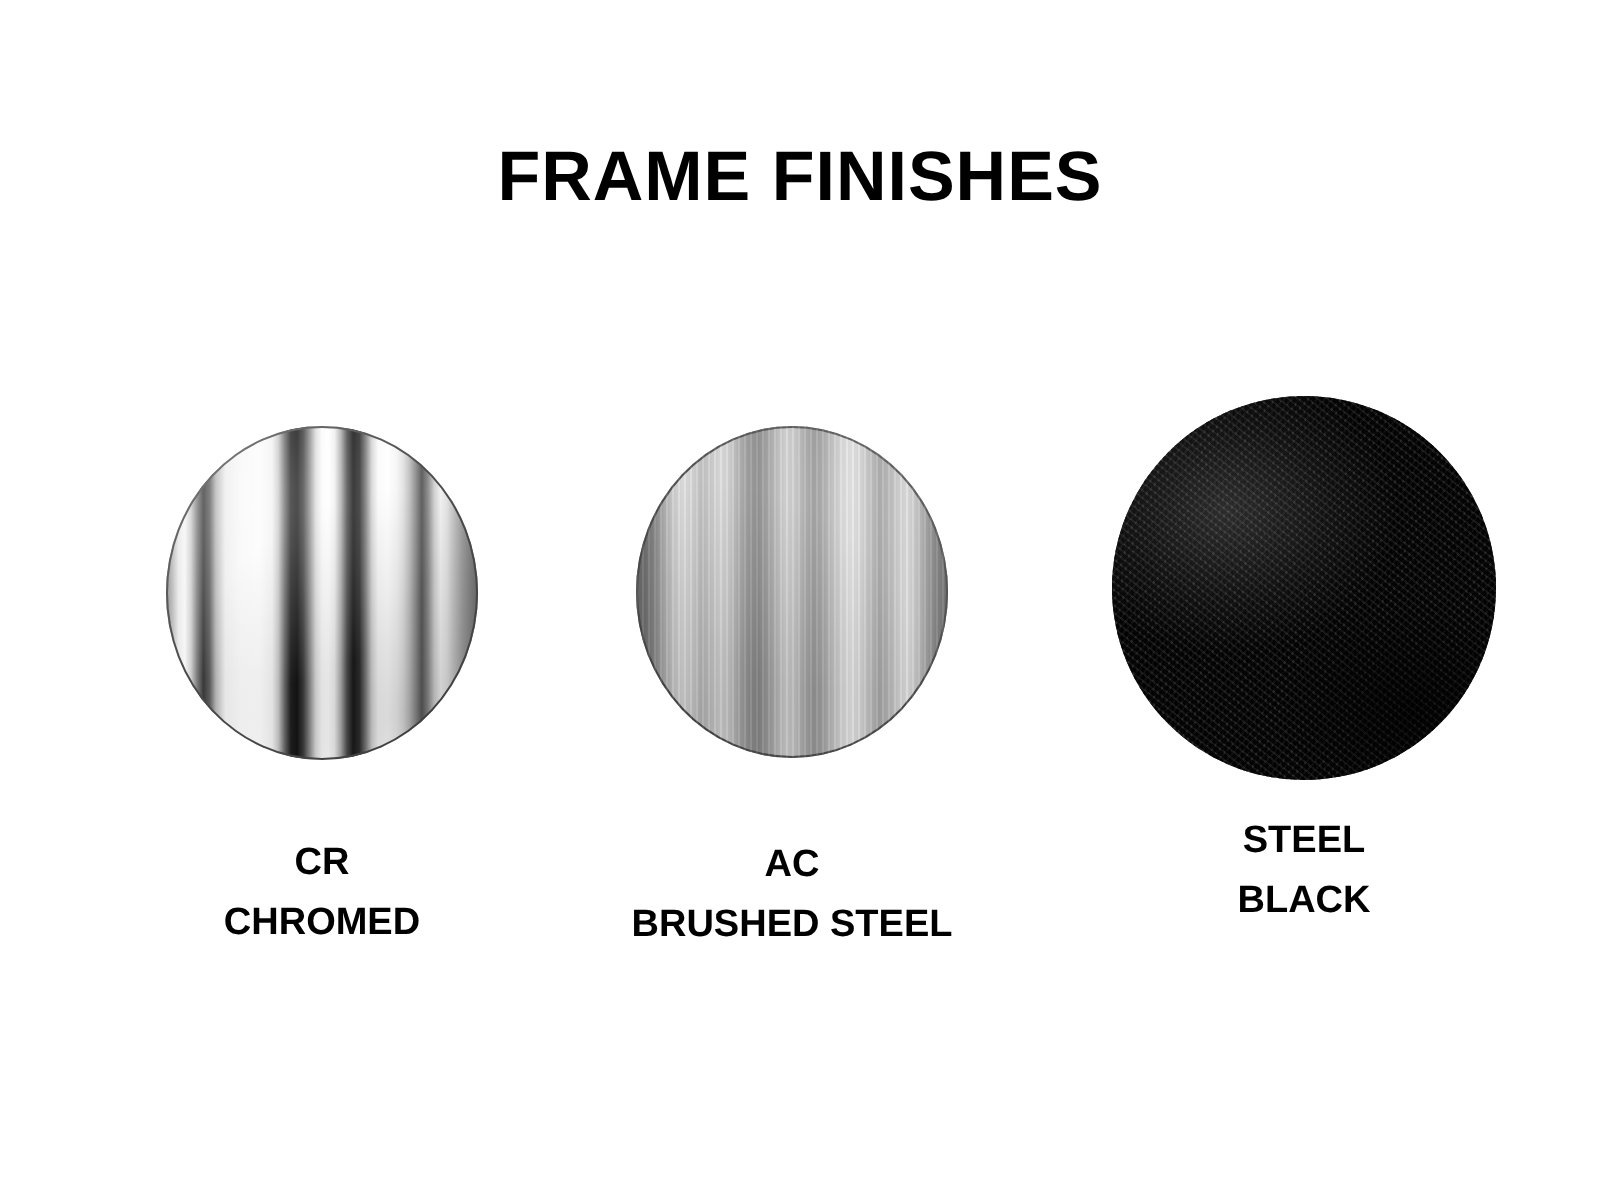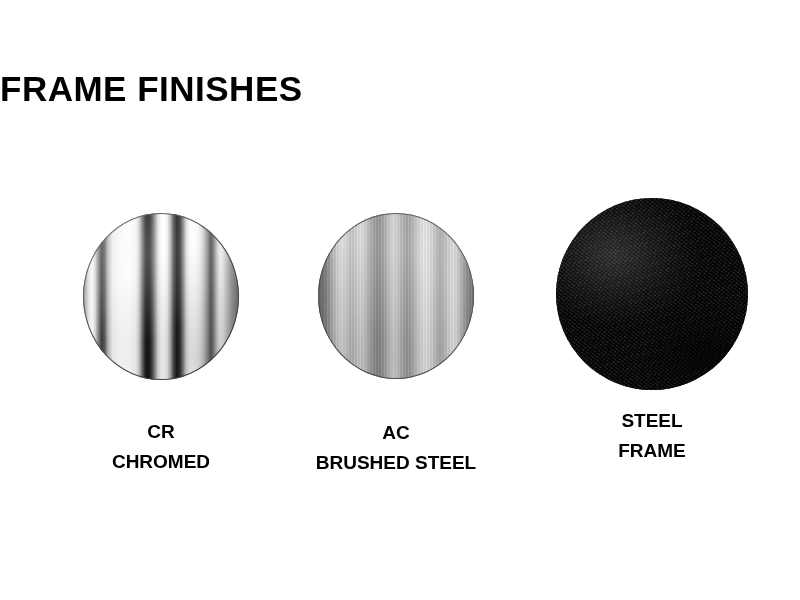--- a/index.html
+++ b/index.html
@@ -16,20 +16,21 @@
     overflow: hidden;
     position: relative;
   }
 
   
   .page-title {
     position: absolute;
     top: 70px;
     left: 0;
     width: 800px;
+    text-align: center;
     font-size: 35px;
     font-weight: bold;
     letter-spacing: 0.5px;
     line-height: 1.1;
     white-space: nowrap;
   }
 
   
   .swatches {
     position: absolute;
@@ -266,17 +267,17 @@
     <div class="swatch-label">
       <span class="code">CR</span>
       <span class="name">CHROMED</span>
     </div>
   </div>
 
   <div class="swatch" id="swatch-nero">
     <span class="swatch-disc"></span>
     <div class="swatch-label">
       <span class="code">STEEL</span>
-      <span class="name">FRAME</span>
+      <span class="name">BLACK</span>
     </div>
   </div>
 
 </div>
 
 </body></html>

